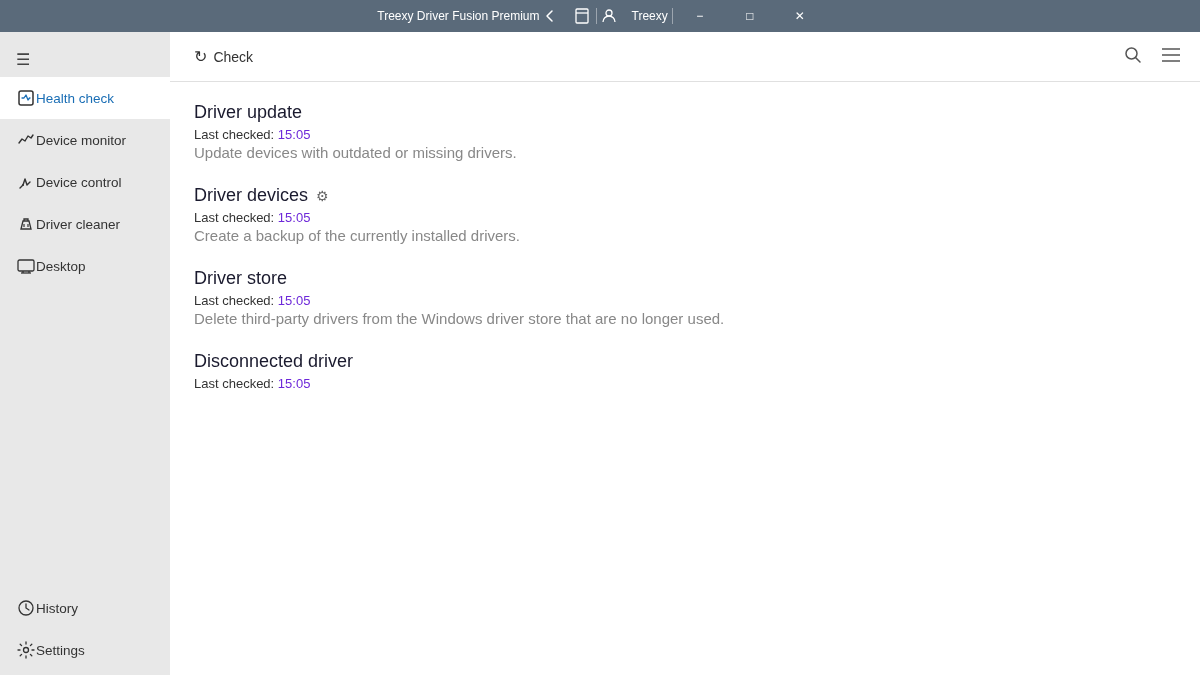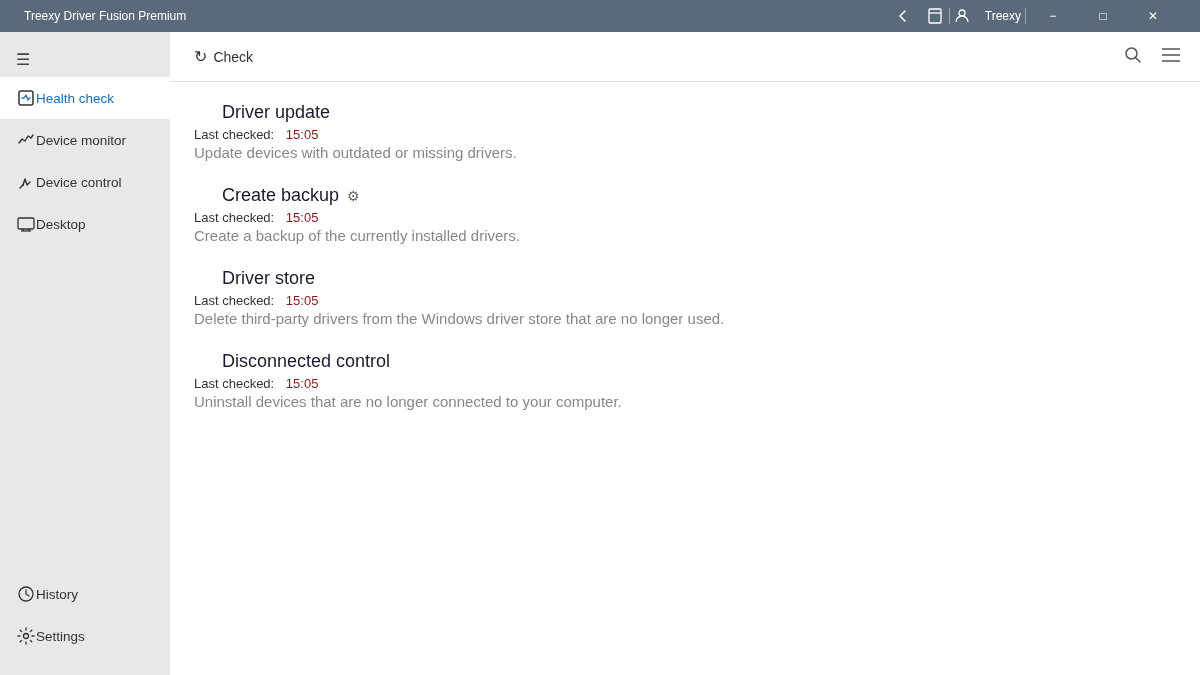--- a/index.html
+++ b/index.html
@@ -4,22 +4,22 @@
   <style>
     * { margin: 0; padding: 0; box-sizing: border-box; }
     body { font-family: 'Segoe UI', Tahoma, Geneva, Verdana, sans-serif; width: 1200px; height: 675px; overflow: hidden; background: #f0f0f0; }
 
     
     .titlebar {
       height: 32px;
       background: #5a6a7a;
       display: flex;
       align-items: center;
-      justify-content: space-between;
-      padding: 0 24px;
+      justify-content: center;
+      padding: 0 8px;
       color: white;
       font-size: 12px;
     }
     .titlebar-left { display: flex; align-items: center; gap: 8px; }
     .titlebar-controls { display: flex; align-items: center; gap: 4px; }
     .titlebar-btn {
       width: 46px; height: 32px;
       display: flex; align-items: center; justify-content: center;
       cursor: pointer; color: white; font-size: 12px;
     }
@@ -53,21 +53,21 @@
       cursor: pointer;
       font-size: 13.5px;
       color: #333;
     }
     .nav-item.active {
       background: #ffffff;
       color: #1a6eb5;
       font-weight: 500;
     }
     .nav-icon { width: 20px; height: 20px; display: flex; align-items: center; justify-content: center; flex-shrink: 0; }
-    .sidebar-bottom { margin-top: auto; padding-bottom: 18px; }
+    .sidebar-bottom { margin-top: auto; padding-bottom: 4px; }
 
     
     .content-area {
       flex: 1;
       background: #ffffff;
       display: flex;
       flex-direction: column;
       overflow: hidden;
     }
     .toolbar {
@@ -91,25 +91,24 @@
 
     .section { margin-bottom: 24px; }
     .section-title {
       font-size: 18px;
       font-weight: 400;
       color: #1a1a2e;
       margin-bottom: 4px;
       display: flex;
       align-items: center;
       gap: 8px;
-      margin-left: 28px;
     }
     .section-gear { cursor: pointer; color: #666; font-size: 14px; }
     .section-meta { font-size: 13px; color: #333; margin-bottom: 2px; }
-    .section-meta span.time { color: #7f1d1d; margin-left: 8px; }
+    .section-meta span.time { color: #6d28d9; }
     .section-desc { font-size: 15px; color: #888; }
   </style>
 </head>
 <body>
 
 <div class="titlebar">
   <div class="titlebar-left">
     <span>Treexy Driver Fusion Premium</span>
   </div>
   <div class="titlebar-controls">
@@ -170,20 +169,31 @@
               <svg width="18" height="18" viewBox="0 0 18 18" fill="none">
                 <path d="M3 15l3-3m0 0l2-6 2 6 3-3" stroke="#333" stroke-width="1.4" fill="none" stroke-linecap="round" stroke-linejoin="round"></path>
                 <circle cx="6" cy="12" r="1" fill="#333"></circle>
               </svg>
             </span>
       <span>Device control</span>
     </div>
           <div class="nav-item">
       <span class="nav-icon">
               <svg width="18" height="18" viewBox="0 0 18 18" fill="none">
+                <path d="M4 14l2-8h6l2 8H4z" stroke="#333" stroke-width="1.3" fill="none"></path>
+                <path d="M7 6V4h4v2" stroke="#333" stroke-width="1.3" fill="none"></path>
+                <line x1="7" y1="9" x2="7" y2="12" stroke="#333" stroke-width="1.2"></line>
+                <line x1="11" y1="9" x2="11" y2="12" stroke="#333" stroke-width="1.2"></line>
+              </svg>
+            </span>
+      <span>Driver cleaner</span>
+    </div>
+          <div class="nav-item">
+      <span class="nav-icon">
+              <svg width="18" height="18" viewBox="0 0 18 18" fill="none">
                 <rect x="1" y="3" width="16" height="11" rx="1.5" stroke="#333" stroke-width="1.3"></rect>
                 <line x1="6" y1="14" x2="6" y2="16" stroke="#333" stroke-width="1.3"></line>
                 <line x1="12" y1="14" x2="12" y2="16" stroke="#333" stroke-width="1.3"></line>
                 <line x1="4" y1="16" x2="14" y2="16" stroke="#333" stroke-width="1.3"></line>
               </svg>
             </span>
       <span>Desktop</span>
     </div>
         </div>
     </div>
@@ -246,21 +256,21 @@
 
       </div>
       <div class="section-meta">
         <span>Last checked:</span>
         <span class="time"> 15:05</span>
       </div>
       <div class="section-desc">Update devices with outdated or missing drivers.</div>
     </div>
           <div class="section">
       <div class="section-title">
-        <span>Create backup</span>
+        <span>Driver devices</span>
         <span class="section-gear">⚙</span>
       </div>
       <div class="section-meta">
         <span>Last checked:</span>
         <span class="time"> 15:05</span>
       </div>
       <div class="section-desc">Create a backup of the currently installed drivers.</div>
     </div>
           <div class="section">
       <div class="section-title">
@@ -268,25 +278,24 @@
 
       </div>
       <div class="section-meta">
         <span>Last checked:</span>
         <span class="time"> 15:05</span>
       </div>
       <div class="section-desc">Delete third-party drivers from the Windows driver store that are no longer used.</div>
     </div>
           <div class="section">
       <div class="section-title">
-        <span>Disconnected control</span>
+        <span>Disconnected driver</span>
 
       </div>
       <div class="section-meta">
         <span>Last checked:</span>
         <span class="time"> 15:05</span>
       </div>
-      <div class="section-desc">Uninstall devices that are no longer connected to your computer.</div>
     </div>
         </div>
     </div>
   </div>
 </div>
 
 </body></html>

